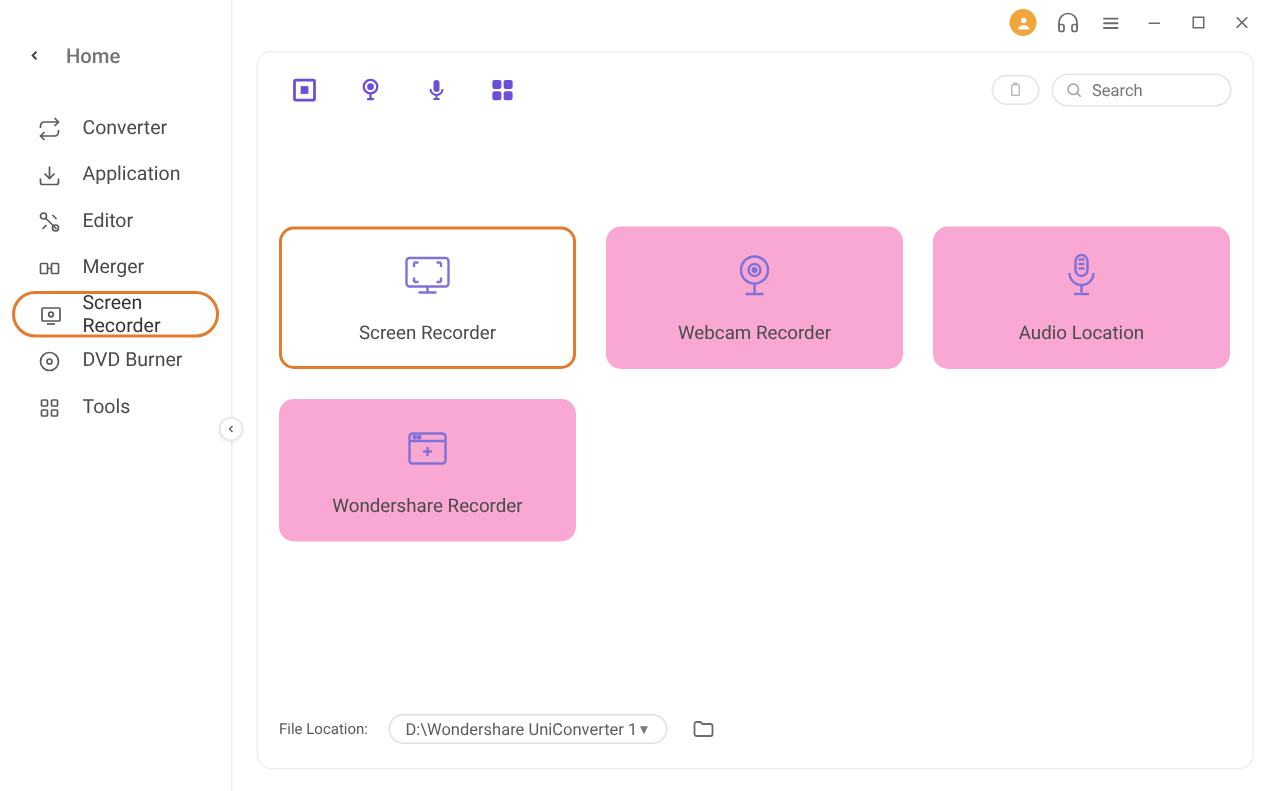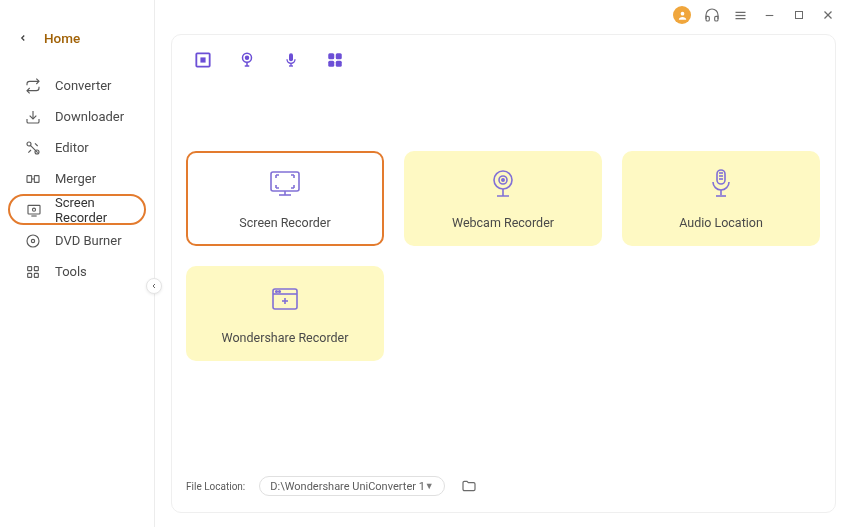--- a/index.html
+++ b/index.html
@@ -1,42 +1,42 @@
 <!DOCTYPE html>
 <html><head>
 <meta charset="utf-8">
 <style>
   *{box-sizing:border-box; margin:0; padding:0; font-family:-apple-system,BlinkMacSystemFont,'Segoe UI',Roboto,sans-serif;}
   body{width:850px;height:527px;background:#fff;overflow:hidden;color:#3b3b3b;}
   .app{width:850px;height:527px;display:flex;}
   .sidebar{width:155px;height:100%;border-right:1px solid #ececec;display:flex;flex-direction:column;padding:16px 0 0 0;}
   .home-row{display:flex;align-items:center;gap:16px;padding:0 18px;height:44px;cursor:pointer;}
   .home-row .chev{font-size:14px;color:#404040;}
-  .home-label{font-size:13.5px;color:#a16207;font-weight:500;}
+  .home-label{font-size:13.5px;color:#737373;font-weight:500;}
   .nav{margin-top:10px;display:flex;flex-direction:column;justify-content:center;}
   .nav-item{display:flex;align-items:center;gap:13px;height:31px;padding:0 16px;cursor:pointer;font-size:13px;color:#4a4a4a;border-radius:16px;margin:0 8px;}
   .nav-item .ic{width:18px;height:18px;display:flex;align-items:center;justify-content:center;color:#5a5a5a;}
   .nav-item.active{border:2px solid #e37b2e;background:#fff;}
   .nav-item.active .label{color:#333;}
   .main{flex:1;display:flex;flex-direction:column;position:relative;}
   .titlebar{height:30px;display:flex;justify-content:flex-end;align-items:center;gap:12px;padding:0 14px;}
   .tb-btn{width:17px;height:17px;display:flex;align-items:center;justify-content:center;color:#6b6b6b;cursor:pointer;font-size:14px;}
   .tb-profile{width:18px;height:18px;border-radius:50%;background:#f0a63c;display:flex;align-items:center;justify-content:center;}
   .tb-profile svg{fill:#fff;}
   .content{margin:4px 14px 14px 16px;flex:1;border:1px solid #efefef;border-radius:10px;display:flex;flex-direction:column;padding:14px 14px 16px 14px;}
   .topbar{display:flex;align-items:center;justify-content:space-between;margin-bottom:80px;}
   .mode-icons{display:flex;align-items:center;gap:22px;padding-left:6px;}
   .mode-icon{width:22px;height:22px;display:flex;align-items:center;justify-content:center;color:#6c4fd6;cursor:pointer;}
   .search-grp{display:flex;align-items:center;gap:8px;}
   .clip-btn{width:32px;height:20px;border:1px solid #e4e4e4;border-radius:11px;display:flex;align-items:center;justify-content:center;color:#bcbcbc;cursor:pointer;}
   .search-box{width:120px;height:22px;border:1px solid #e4e4e4;border-radius:12px;display:flex;align-items:center;padding:0 8px;gap:6px;}
   .search-box svg{flex-shrink:0;}
   .search-box input{border:none;outline:none;width:100%;font-size:11px;color:#666;background:transparent;}
   .cards{display:flex;flex-wrap:wrap;gap:20px;}
-  .card{width:198px;height:95px;border-radius:10px;background:#fef9c3;display:flex;flex-direction:column;align-items:center;justify-content:center;gap:14px;cursor:pointer;}
+  .card{width:198px;height:95px;border-radius:10px;background:#f9a8d4;display:flex;flex-direction:column;align-items:center;justify-content:center;gap:14px;cursor:pointer;}
   .card.highlight{border:2px solid #e37b2e;background:#fff;}
   .card-ic{width:34px;height:34px;display:flex;align-items:center;justify-content:center;color:#8170d6;}
   .card-label{font-size:12.5px;color:#4a4a4a;}
   .footer{margin-top:auto;display:flex;align-items:center;gap:14px;padding-top:14px;}
   .footer-label{font-size:10px;color:#5a5a5a;}
   .loc-select{height:20px;min-width:158px;border:1px solid #e0e0e0;border-radius:11px;display:flex;align-items:center;justify-content:space-between;padding:0 10px;font-size:11px;color:#5d5d5d;cursor:pointer;text-align:center;}
   .loc-select .arrow{font-size:9px;color:#7a7a7a;}
   .folder-btn{width:20px;height:20px;display:flex;align-items:center;justify-content:center;color:#6b6b6b;cursor:pointer;}
   .collapse-handle{position:absolute;left:-9px;top:278px;width:16px;height:16px;border-radius:50%;background:#fff;border:1px solid #e4e4e4;display:flex;align-items:center;justify-content:center;font-size:10px;color:#666;cursor:pointer;box-shadow:0 1px 3px rgba(0,0,0,0.08);}
 </style>
@@ -67,21 +67,21 @@
         <span class="label">Converter</span>
       </div>
       <div class="nav-item">
         <span class="ic">
           <svg width="16" height="16" viewBox="0 0 24 24" fill="none" stroke="currentColor" stroke-width="1.7">
               <path d="M21 15v4a2 2 0 0 1-2 2H5a2 2 0 0 1-2-2v-4"></path>
               <polyline points="7 10 12 15 17 10"></polyline>
               <line x1="12" y1="15" x2="12" y2="3"></line>
             </svg>
         </span>
-        <span class="label">Downloader</span>
+        <span class="label">Application</span>
       </div>
       <div class="nav-item">
         <span class="ic">
           <svg width="16" height="16" viewBox="0 0 24 24" fill="none" stroke="currentColor" stroke-width="1.7">
               <circle cx="6" cy="6" r="3"></circle>
               <circle cx="18" cy="18" r="3"></circle>
               <line x1="8.5" y1="8.5" x2="19" y2="19"></line>
               <line x1="5" y1="19" x2="9" y2="15"></line>
               <line x1="15" y1="5" x2="19" y2="9"></line>
             </svg>
@@ -203,20 +203,35 @@
               </svg>
           </span>
           <span class="mode-icon">
             <svg width="18" height="18" viewBox="0 0 24 24" fill="currentColor">
                 <rect x="3" y="3" width="8" height="8" rx="2"></rect>
                 <rect x="13" y="3" width="8" height="8" rx="2"></rect>
                 <rect x="3" y="13" width="8" height="8" rx="2"></rect>
                 <rect x="13" y="13" width="8" height="8" rx="2"></rect>
               </svg>
           </span>
+        </div>
+        <div class="search-grp">
+          <span class="clip-btn">
+            <svg width="12" height="12" viewBox="0 0 24 24" fill="none" stroke="currentColor" stroke-width="2">
+                <rect x="7" y="5" width="10" height="14" rx="1"></rect>
+                <path d="M10 5V3h4v2"></path>
+              </svg>
+          </span>
+          <div class="search-box">
+            <svg width="12" height="12" viewBox="0 0 24 24" fill="none" stroke="#a0a0a0" stroke-width="2">
+                <circle cx="11" cy="11" r="7"></circle>
+                <line x1="21" y1="21" x2="16" y2="16"></line>
+              </svg>
+            <input type="text" placeholder="Search" style="">
+          </div>
         </div>
       </div>
 
       <div class="cards">
 
         <div class="card highlight">
           <span class="card-ic">
             <svg width="34" height="30" viewBox="0 0 34 30" fill="none" stroke="currentColor" stroke-width="1.6">
                 <rect x="3" y="3" width="28" height="19" rx="2"></rect>
                 <path d="M8 6h3M8 6v3M26 6h-3M26 6v3M8 19h3M8 19v-3M26 19h-3M26 19v-3"></path>

